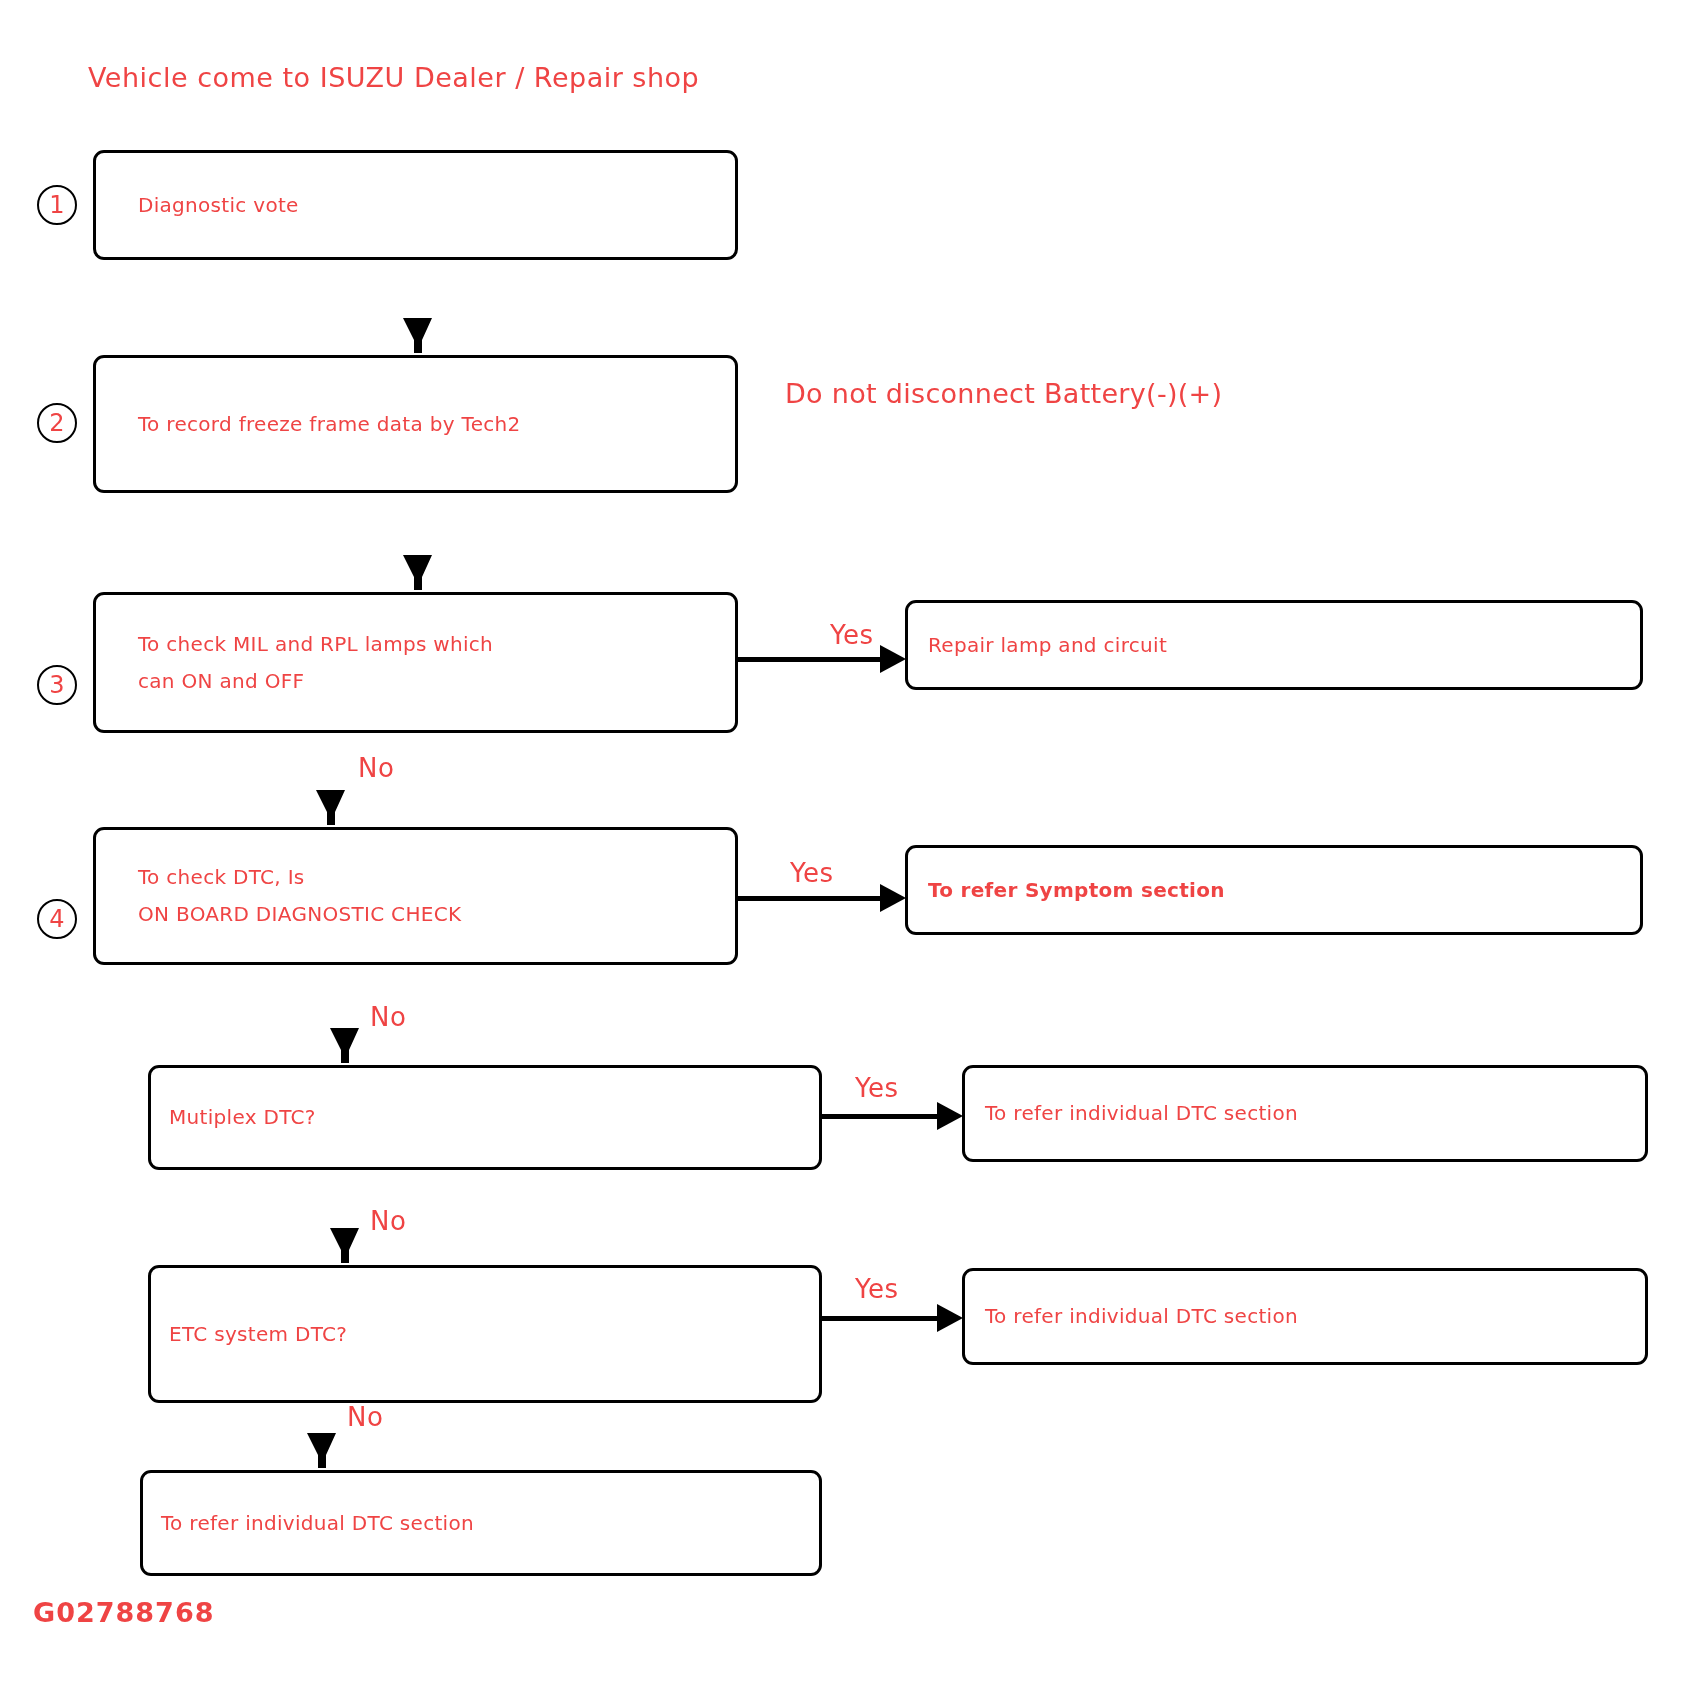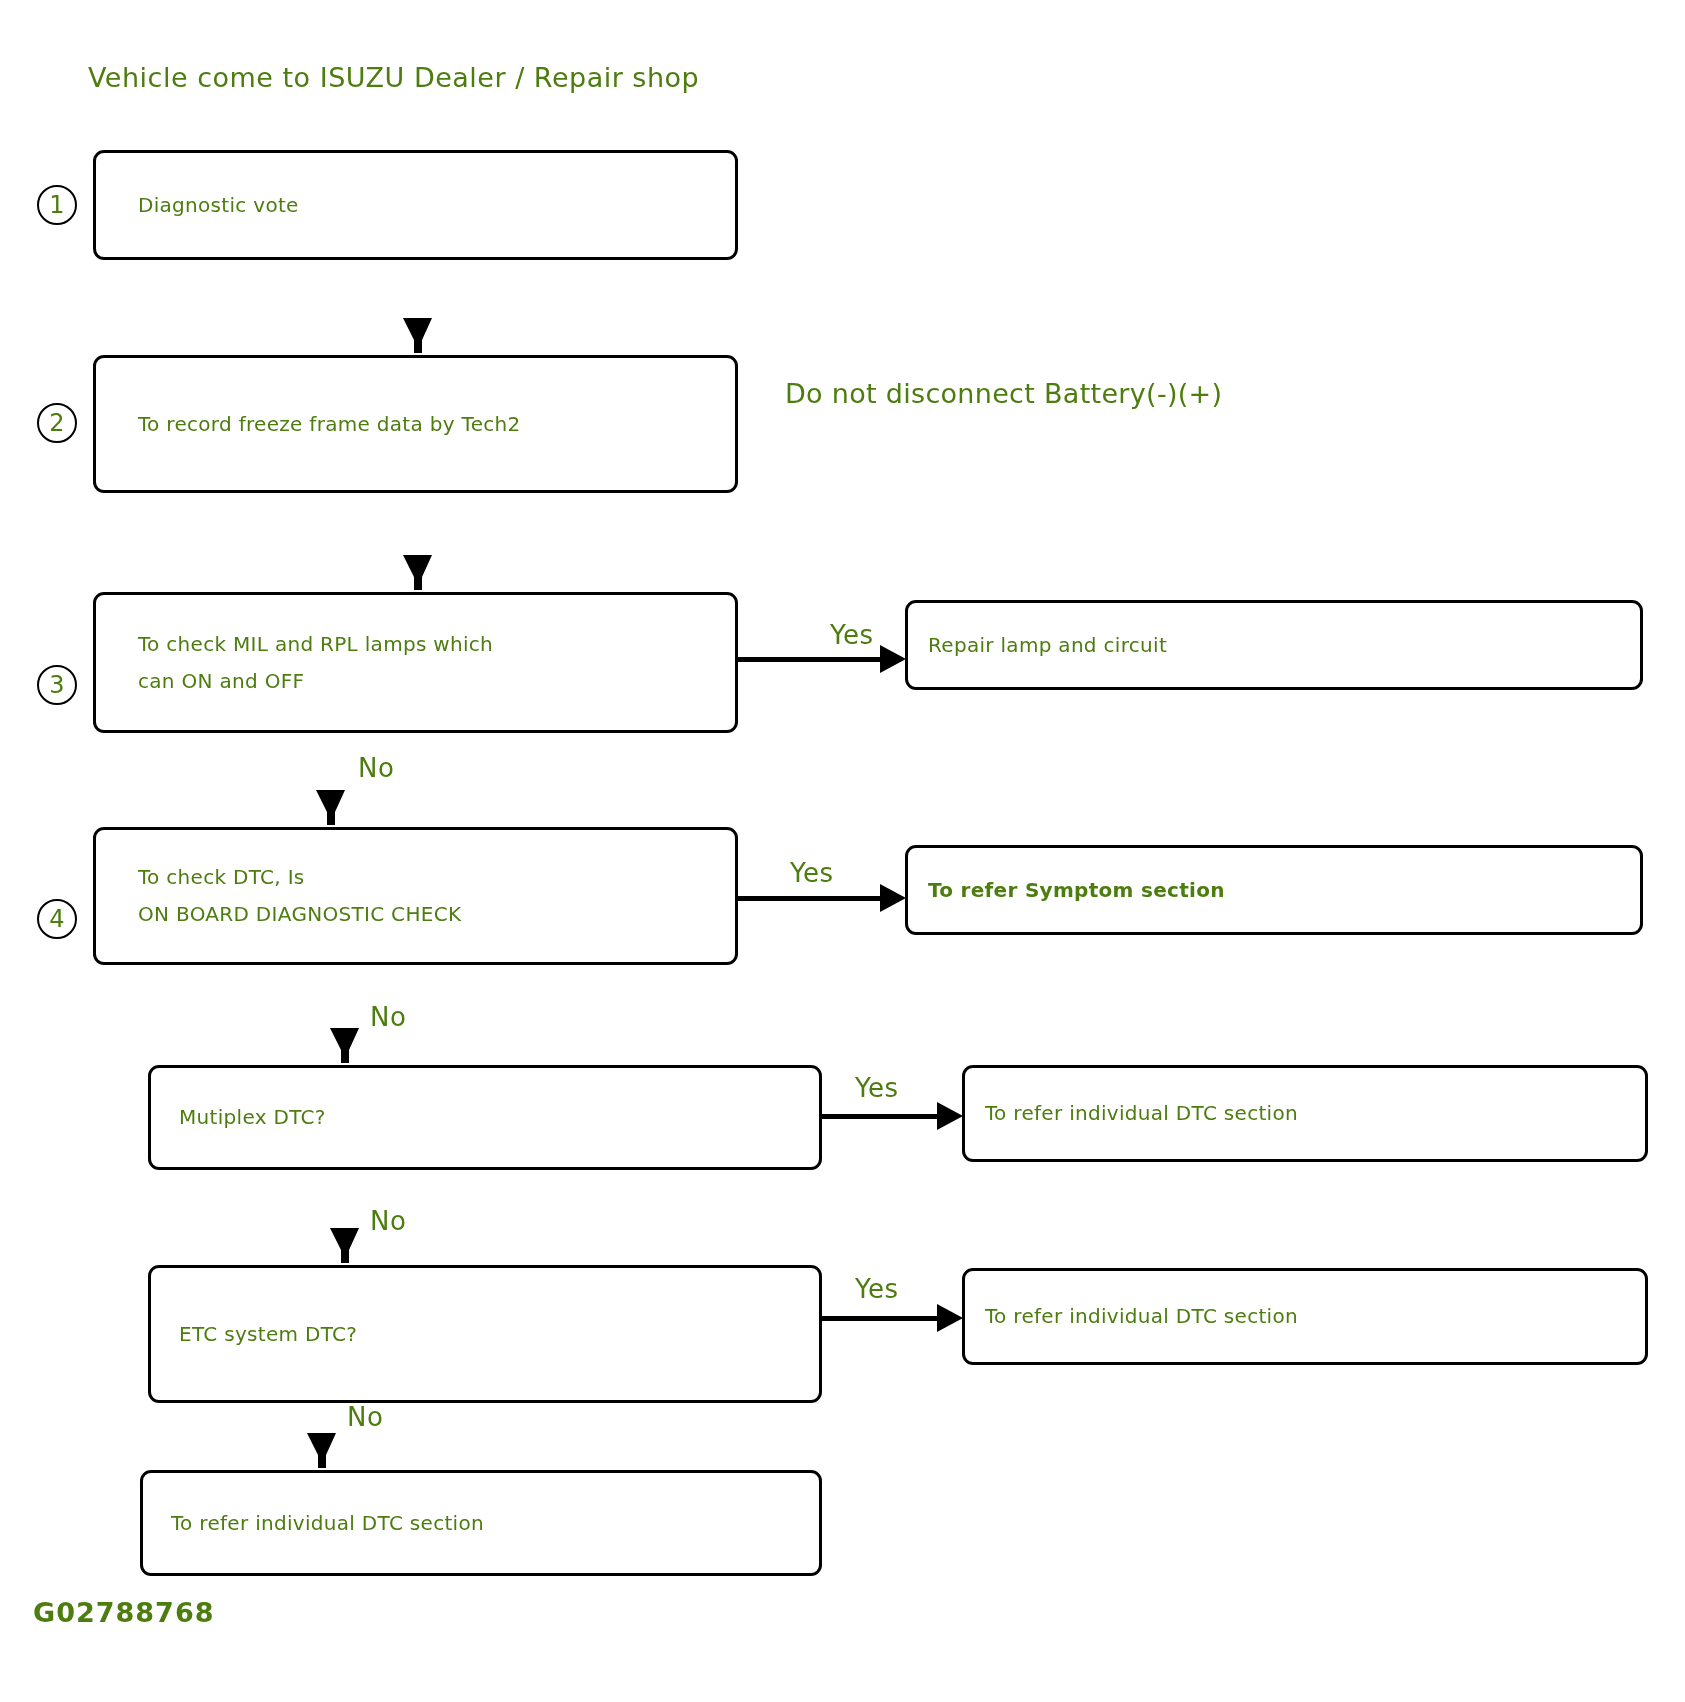--- a/index.html
+++ b/index.html
@@ -1,23 +1,23 @@
 <!DOCTYPE html>
 <html><head>
 <meta charset="utf-8">
 <style>
   html,body{margin:0;padding:0;background:#fff;}
   #canvas{position:relative;width:1685px;height:1702px;background:#ffffff;
-          font-family:"DejaVu Sans","Liberation Sans",sans-serif;color:#4d7c0f;overflow:hidden;}
+          font-family:"DejaVu Sans","Liberation Sans",sans-serif;color:#ef4444;overflow:hidden;}
   .title{position:absolute;font-size:27px;letter-spacing:.5px;}
   .box{position:absolute;box-sizing:border-box;border:3px solid #000;border-radius:11px;
        background:#fff;display:flex;flex-direction:column;justify-content:center;
        font-size:20px;line-height:37px;letter-spacing:.3px;}
   .pad-l{padding-left:42px;}
-  .pad-m{padding-left:28px;}
+  .pad-m{padding-left:18px;}
   .pad-r{padding-left:20px;}
   .circle{position:absolute;box-sizing:border-box;width:40px;height:40px;border:2px solid #000;
           border-radius:50%;display:flex;align-items:center;justify-content:center;font-size:24px;}
   .lbl{position:absolute;font-size:26px;letter-spacing:.5px;}
   .note{position:absolute;font-size:27px;line-height:39px;letter-spacing:.3px;}
   .hline{position:absolute;height:5px;background:#000;}
   .arrR{position:absolute;width:0;height:0;border-top:14px solid transparent;
         border-bottom:14px solid transparent;border-left:26px solid #000;}
   .arrD{position:absolute;width:30px;height:36px;}
   .arrD svg{display:block;}

